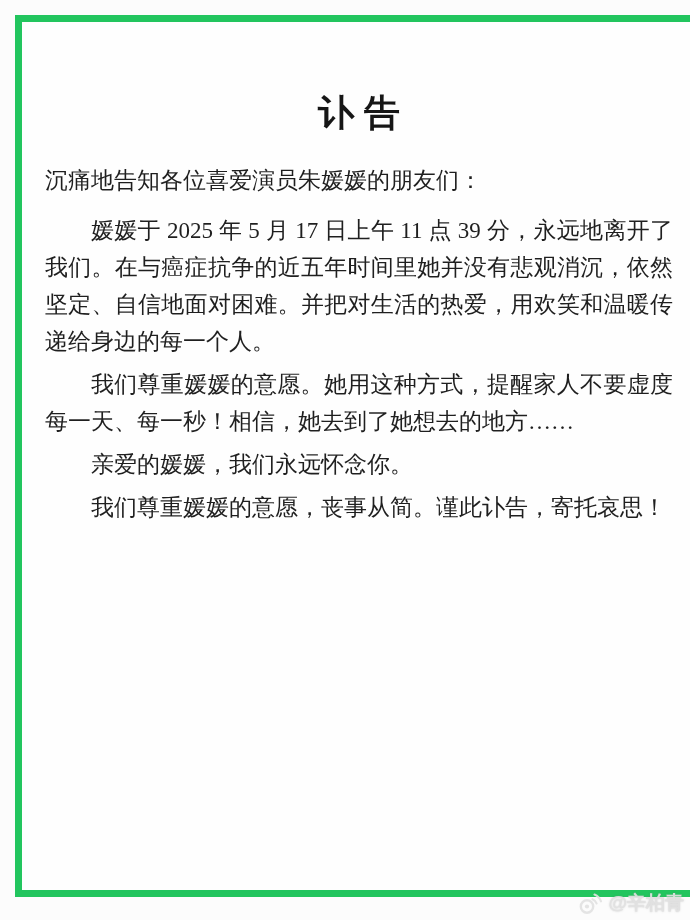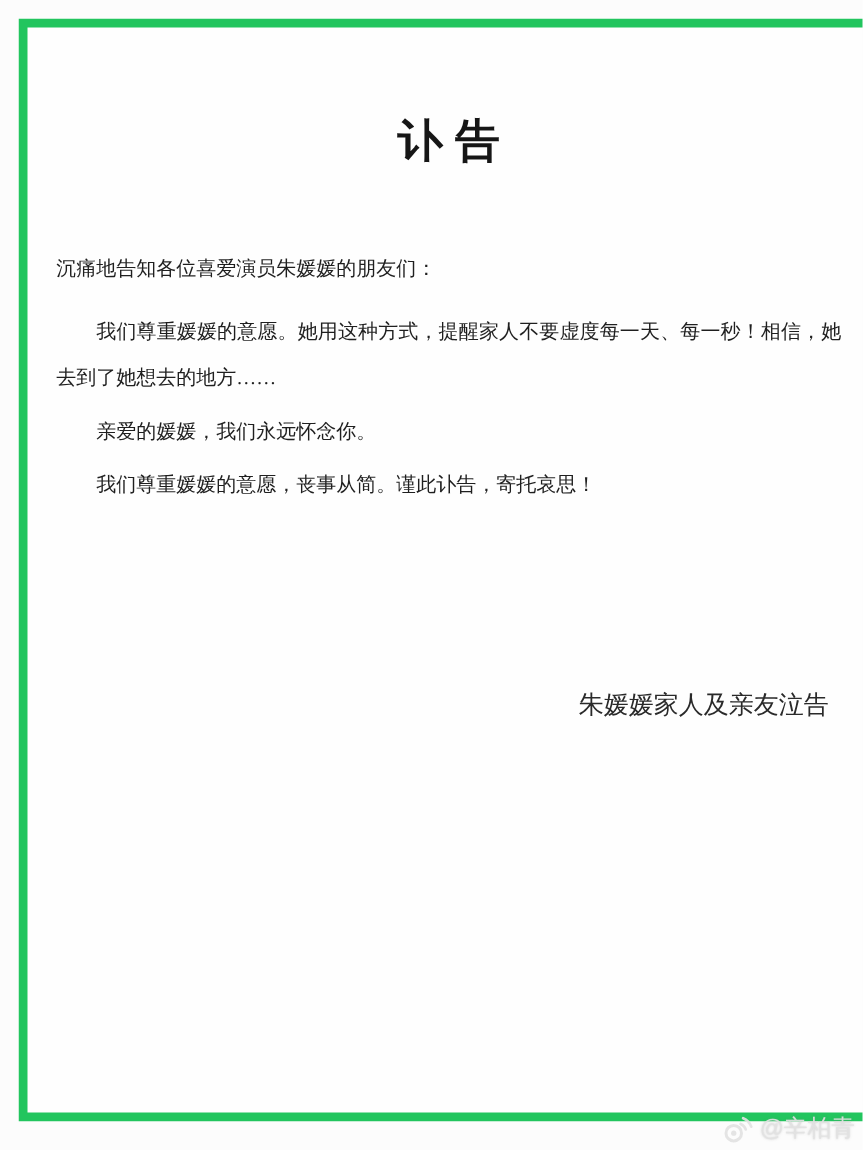--- a/index.html
+++ b/index.html
@@ -36,22 +36,22 @@
     text-align: center;
     font-family: "Liberation Sans", "DejaVu Sans", sans-serif;
     font-weight: 700;
     font-size: 36px;
     line-height: 1.15;
     letter-spacing: 10px;
     text-indent: 10px; 
     color: #161616;
   }
   .notice-body {
-    margin-top: 64px;
-    font-size: 16px;
+    margin-top: 29px;
+    font-size: 23px;
     line-height: 37px;
     text-align: justify;
   }
   .para {
     margin: 0 0 6px 0;
   }
   .para.indent {
     text-indent: 2em;
   }
   .para.salutation {
@@ -69,21 +69,21 @@
     position: absolute;
     right: 6px;
     bottom: 4px;
     display: flex;
     align-items: center;
     gap: 5px;
     z-index: 5;
     color: rgba(226, 226, 226, 0.92);
     text-shadow: 0 0 2px rgba(120,120,120,0.35);
     font-family: "Liberation Sans", "DejaVu Sans", sans-serif;
-    font-weight: 400;
+    font-weight: 700;
     font-size: 19px;
     pointer-events: none;
   }
   .watermark .wm-icon {
     display: inline-flex;
     width: 26px;
     height: 26px;
   }
   .watermark .wm-icon svg {
     width: 100%;
@@ -94,29 +94,29 @@
 <body>
 
 <div class="notice-frame">
   <div class="notice-content">
 
     <h1 class="notice-title">讣告</h1>
 
     <div class="notice-body">
       <p class="para salutation">沉痛地告知各位喜爱演员朱媛媛的朋友们：</p>
 
+      <p class="para indent">媛媛于 2025 年 5 月 17 日上午 11 点 39 分，永远地离开了我们。在与癌症抗争的近五年时间里她并没有悲观消沉，依然坚定、自信地面对困难。并把对生活的热爱，用欢笑和温暖传递给身边的每一个人。</p>
 
       <p class="para indent">我们尊重媛媛的意愿。她用这种方式，提醒家人不要虚度每一天、每一秒！相信，她去到了她想去的地方……</p>
 
       <p class="para indent">亲爱的媛媛，我们永远怀念你。</p>
 
       <p class="para indent">我们尊重媛媛的意愿，丧事从简。谨此讣告，寄托哀思！</p>
     </div>
 
-    <div class="signature-row">朱媛媛家人及亲友泣告</div>
 
   </div>
 </div>
 
 <div class="watermark">
   <span class="wm-icon">
     <svg viewBox="0 0 26 26" fill="none" xmlns="http://www.w3.org/2000/svg">
 
       <circle cx="10" cy="16.5" r="6.2" stroke="currentColor" stroke-width="2.4" fill="none"></circle>
       <circle cx="10" cy="16.5" r="2.1" fill="currentColor"></circle>

